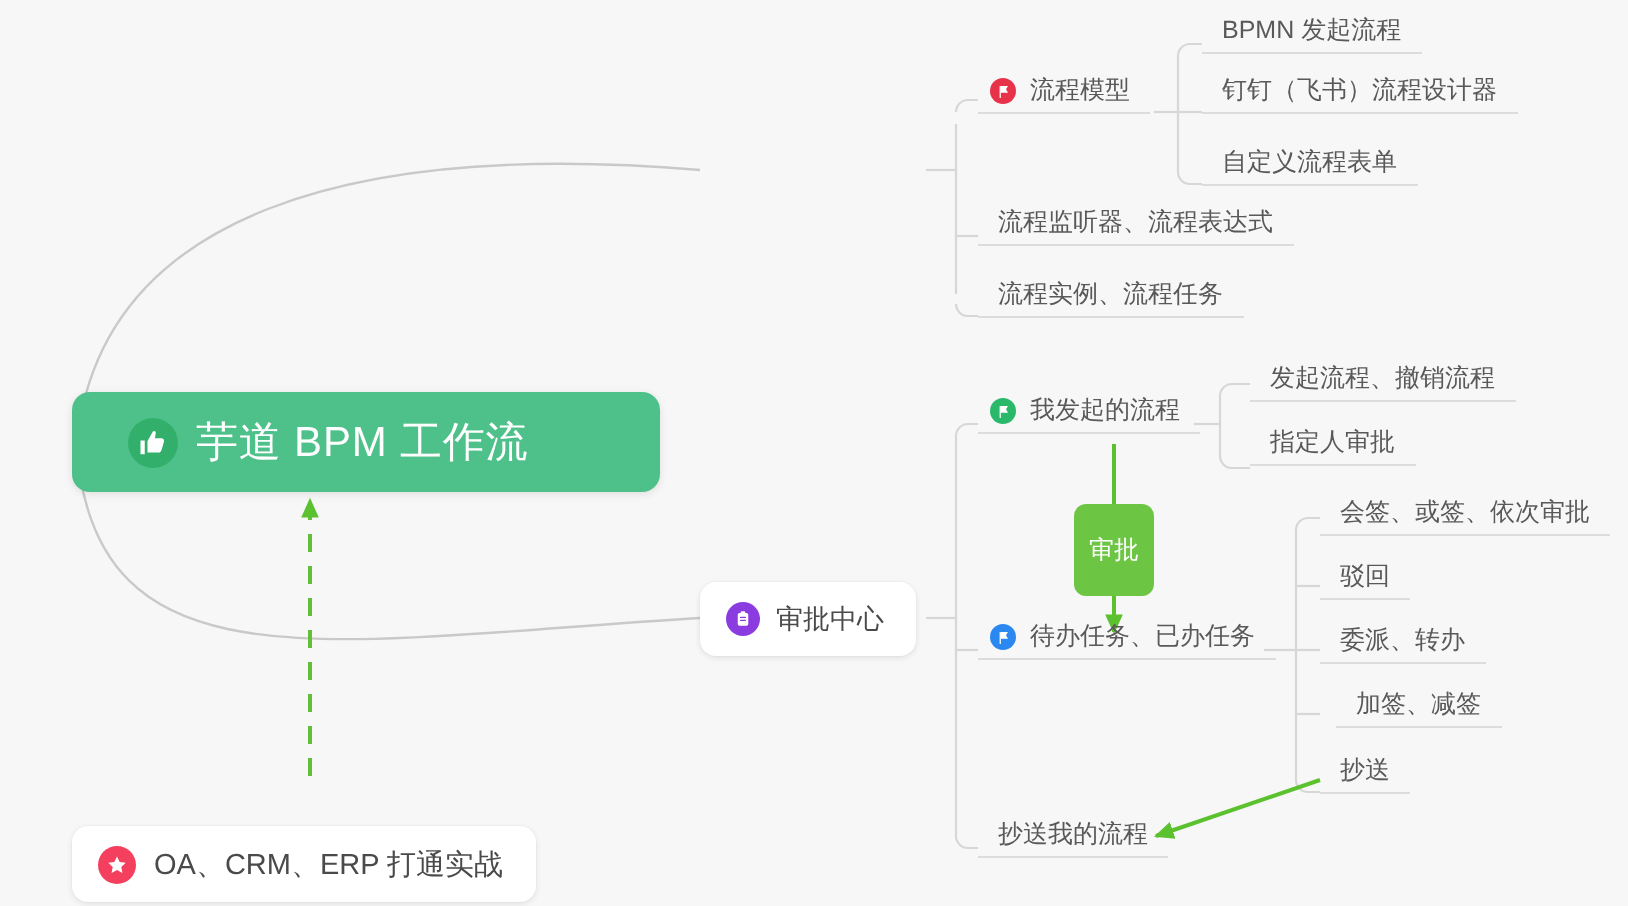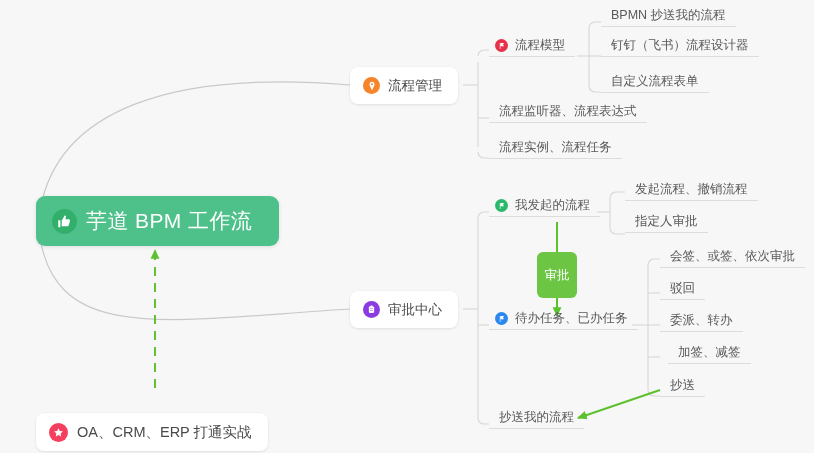--- a/index.html
+++ b/index.html
@@ -24,26 +24,26 @@
     background: #fff;
     border-radius: 8px;
     box-shadow: 0 1px 3px rgba(0,0,0,.09), 0 0 0 .5px rgba(0,0,0,.015);
     white-space: nowrap;
   }
   .card .lbl { color: #4a4a4a; }
 
   .root {
     position: absolute;
     left: 36px; top: 196px;
-    width: 243px; height: 50px;
+    width: 294px; height: 50px;
     display: flex; align-items: center;
     background: #4ec089;
     border-radius: 9px;
     box-shadow: 0 1px 4px rgba(0,0,0,.10);
-    padding-left: 16px;
+    padding-left: 28px;
   }
   .root .lbl {
     color: #ffffff;
     font-size: 21px;
     letter-spacing: .4px;
     margin-left: 9px;
     white-space: nowrap;
   }
 
   .branch { padding: 0 16px 0 13px; height: 37px; }
@@ -158,42 +158,33 @@
 
   <div class="root">
     <span class="ic ic-root">
       <svg width="15" height="15" viewBox="0 0 24 24" fill="#ffffff">
         <path d="M2 10h3.4v11H2zM7.6 10.4l4.2-7.4c.7-1.2 2.6-.6 2.4.9l-.7 4.3h5.3c1.4 0 2.4 1.3 2 2.6l-2.1 7.1c-.3 1-1.2 1.7-2.3 1.7H7.6z"></path>
       </svg>
     </span>
     <span class="lbl">芋道 BPM 工作流</span>
   </div>
 
-  <div class="card branch" style="left:350px; top:67px;">
-    <span class="ic ic-br" style="background:#f5842a">
-      <svg width="10" height="10" viewBox="0 0 24 24" fill="#fff">
-        <path d="M12 2a6 6 0 0 0-6 6c0 4.2 6 14 6 14s6-9.8 6-14a6 6 0 0 0-6-6z"></path>
-        <circle cx="12" cy="8" r="2.4" fill="#f5842a"></circle>
-      </svg>
-    </span>
-    <span class="lbl">流程管理</span>
-  </div>
 
   <div class="leaf with-icon" style="left:489px; top:38px;text-align:center;">
     <span class="ic ic-sm" style="background:#e8324a">
       <svg width="8" height="8" viewBox="0 0 24 24" fill="#fff">
         <path d="M7 3h11l-3 5 3 5H7z"></path>
           <rect x="5.4" y="3" width="1.9" height="18" rx=".8"></rect>
       </svg>
     </span>
     <span class="lbl">流程模型</span>
   </div>
 
   <div class="leaf" style="left:601px; top:8px;">
-    <span class="lbl">BPMN 抄送我的流程</span>
+    <span class="lbl">BPMN 发起流程</span>
   </div>
   <div class="leaf" style="left:601px; top:38px;">
     <span class="lbl">钉钉（飞书）流程设计器</span>
   </div>
   <div class="leaf" style="left:601px; top:74px;">
     <span class="lbl">自定义流程表单</span>
   </div>
 
   <div class="leaf" style="left:489px; top:104px;">
     <span class="lbl">流程监听器、流程表达式</span>

